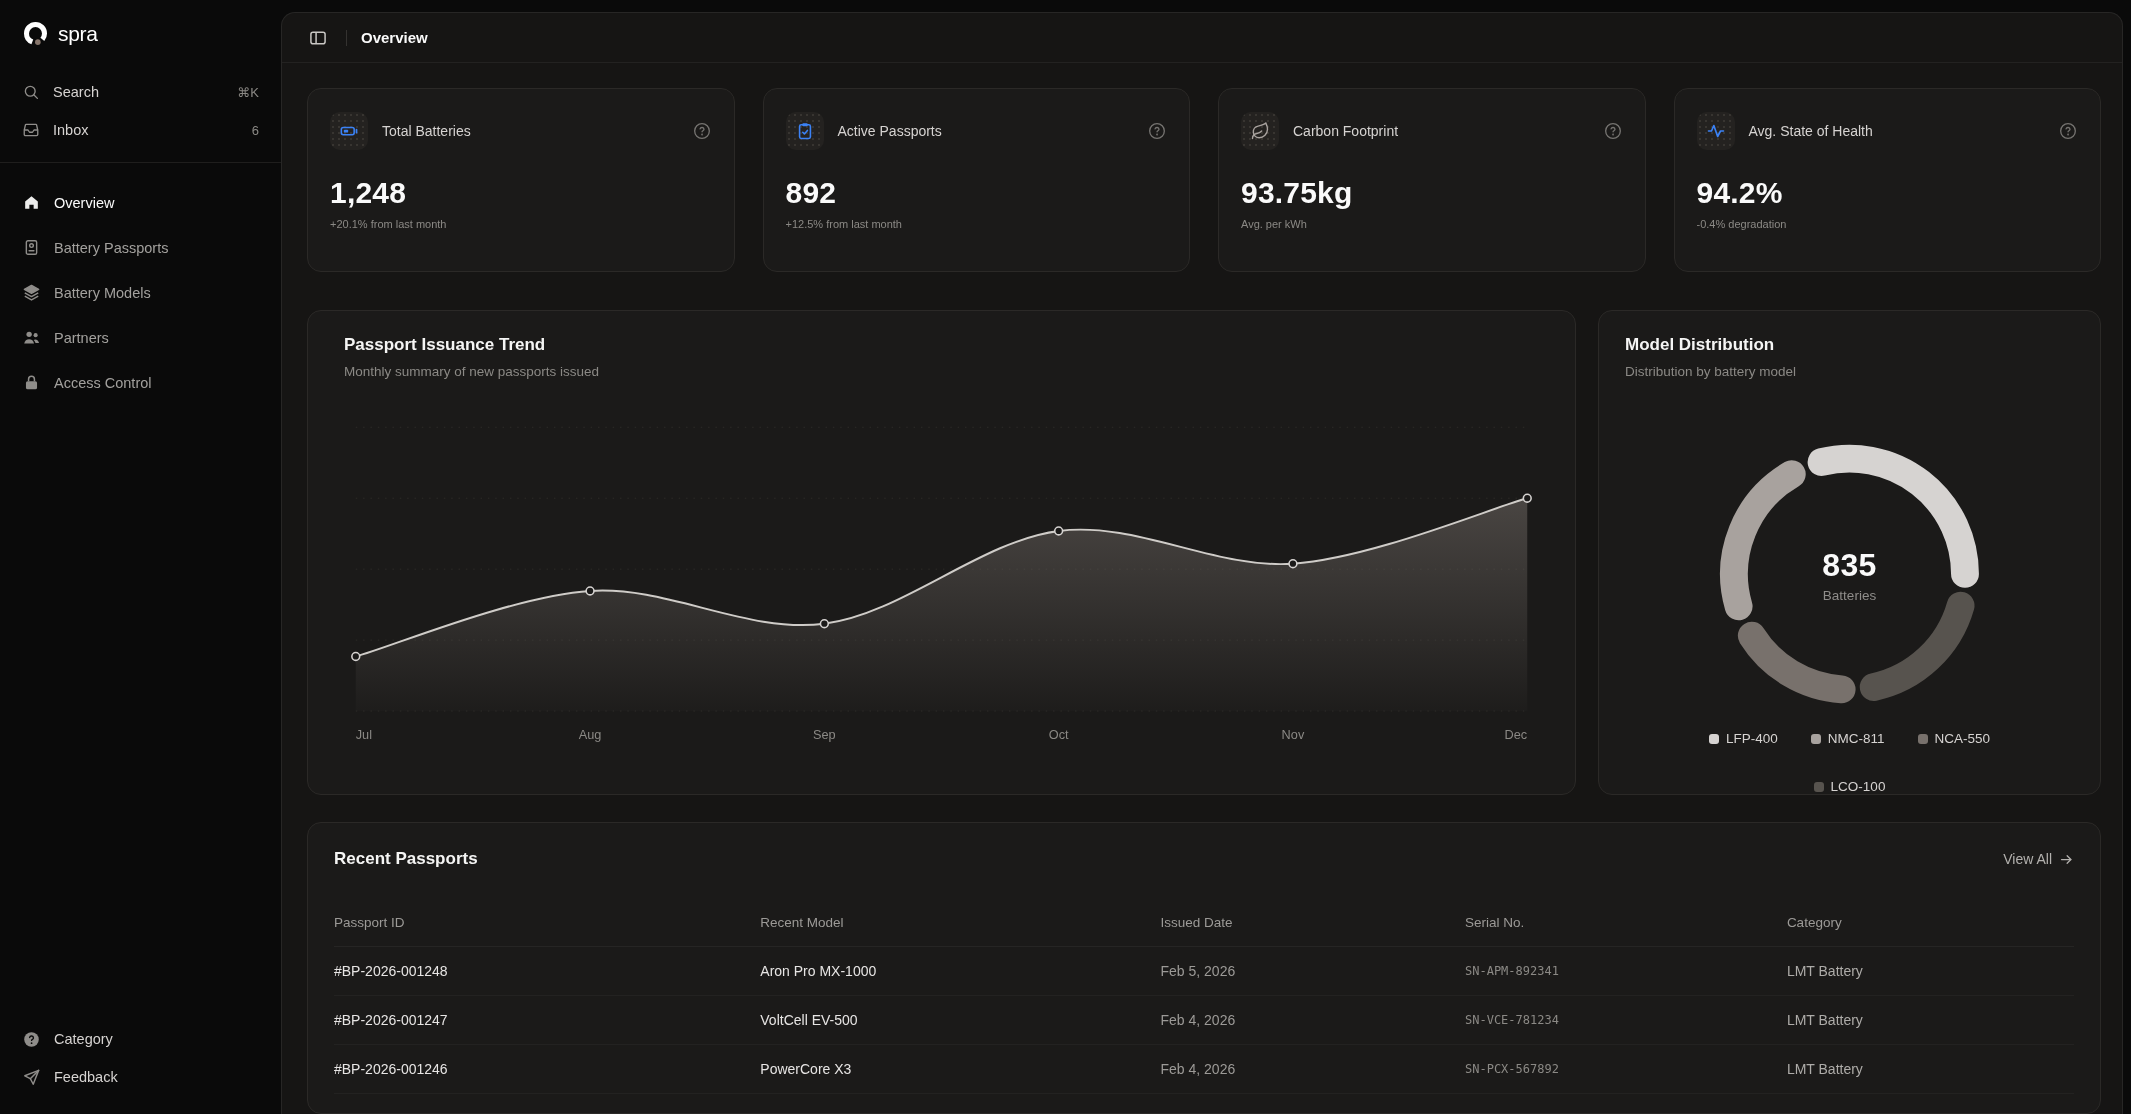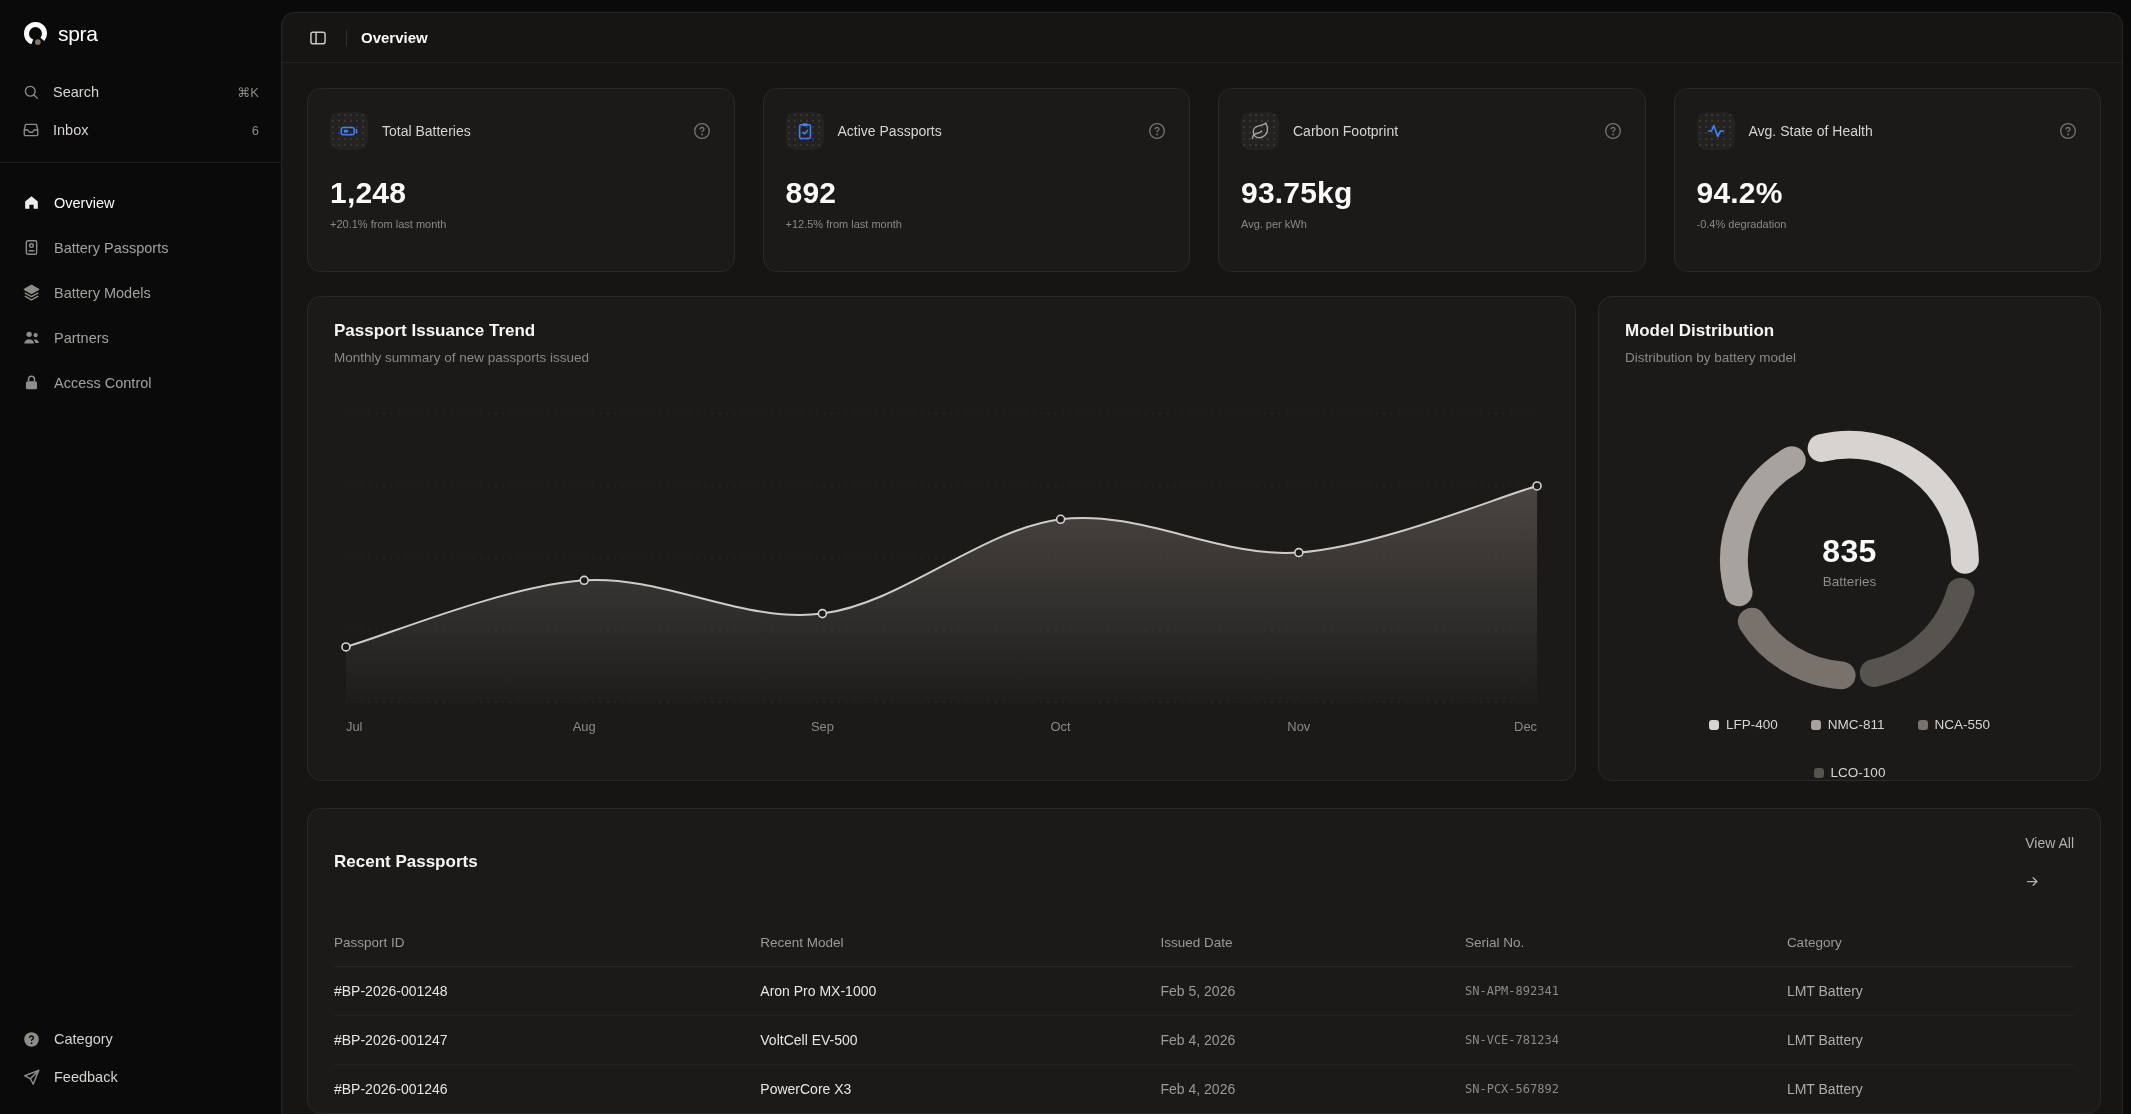--- a/index.html
+++ b/index.html
@@ -27,51 +27,51 @@
   .panel { flex:1; margin:12px 8px 0 0; background:#161514; border:1px solid #272625; border-bottom:none;
            border-radius:14px 14px 0 0; display:flex; flex-direction:column; overflow:hidden; }
   .topbar { height:50px; flex:none; display:flex; align-items:center; gap:14px; padding:0 22px; border-bottom:1px solid #232221; }
   .toggle-btn { background:none; border:none; color:#c9c7c4; display:flex; cursor:pointer; padding:4px; }
   .vdiv { width:1px; height:16px; background:#343230; }
   .page-title { font-size:15px; font-weight:600; color:#fafafa; }
 
   .content { flex:1; padding:25px 21px 0 25px; display:flex; flex-direction:column; overflow:hidden; }
 
   
-  .stats { display:grid; grid-template-columns:repeat(4,1fr); gap:28px; margin-bottom:24px; }
+  .stats { display:grid; grid-template-columns:repeat(4,1fr); gap:28px; margin-bottom:38px; }
   .card { background:#1b1a19; border:1px solid #2b2927; border-radius:14px; }
   .stat-card { height:184px; padding:23px 22px; }
   .stat-top { display:flex; align-items:center; gap:14px; }
   .chip { width:38px; height:38px; border-radius:10px; flex:none; display:flex; align-items:center; justify-content:center;
           background:#242220; background-image:radial-gradient(#383531 1px, transparent 1px); background-size:6px 6px; }
   .stat-title { font-size:14px; color:#d6d3d1; flex:1; }
   .help { color:#757370; display:flex; }
   .stat-value { margin-top:26px; font-size:30px; font-weight:700; color:#fafafa; letter-spacing:.2px; }
   .stat-sub { margin-top:8px; font-size:11px; color:#8b8985; }
 
   
   .charts-row { display:flex; gap:22px; margin-bottom:27px; height:485px; }
-  .trend-card { flex:1; padding:24px 26px; min-width:0; }
+  .trend-card { flex:1; padding:24px 36px; min-width:0; }
   .donut-card { width:503px; flex:none; padding:24px 26px; }
   .card-h { font-size:17px; font-weight:600; color:#f5f5f4; }
   .card-sub { margin-top:9px; font-size:13.5px; color:#8b8985; }
   .trend-svg { display:block; width:100%; margin-top:14px; }
   .donut-wrap { position:relative; margin-top:4px; }
   .donut-svg { display:block; width:100%; }
   .donut-center { position:absolute; left:0; right:0; top:192px; transform:translateY(-50%); text-align:center; pointer-events:none; }
   .donut-value { font-size:32px; font-weight:700; color:#fafafa; letter-spacing:.3px; }
   .donut-label { margin-top:4px; font-size:13.5px; color:#8f8d8a; }
   .legend { margin:10px auto 0; max-width:330px; display:flex; flex-wrap:wrap; justify-content:center; column-gap:18px; row-gap:9px;gap:33px; }
   .legend-item { display:flex; align-items:center; gap:7px; font-size:13.5px; color:#d6d3d1; }
   .swatch { width:10px; height:10px; border-radius:3px; flex:none; }
 
   
   .table-card { flex:1; padding:26px 26px 0; overflow:hidden; }
   .table-head { display:flex; align-items:center; justify-content:space-between; }
-  .view-all { display:flex; align-items:flex-start; gap:23px; font-size:14px; color:#b3b1ae; cursor:pointer; background:none; border:none; font-family:inherit;flex-direction:column; }
+  .view-all { display:flex; align-items:flex-end; gap:7px; font-size:14px; color:#b3b1ae; cursor:pointer; background:none; border:none; font-family:inherit; }
   table { width:100%; border-collapse:collapse; margin-top:32px; table-layout:fixed; }
   th { font-weight:400; font-size:13.5px; color:#9c9a97; text-align:left; padding:14px 0 16px; }
   thead tr { border-bottom:1px solid #262524; }
   tbody tr { border-bottom:1px solid #232221; }
   td { height:49px; font-size:14px; color:#e7e5e4; vertical-align:middle; }
   td.c2 { color:#9c9a97; }
   td.c3 { font-family:"DejaVu Sans Mono",monospace; font-size:12px; color:#8b8985; }
   td.c4 { color:#aeaca9; }
 </style>
 </head>

